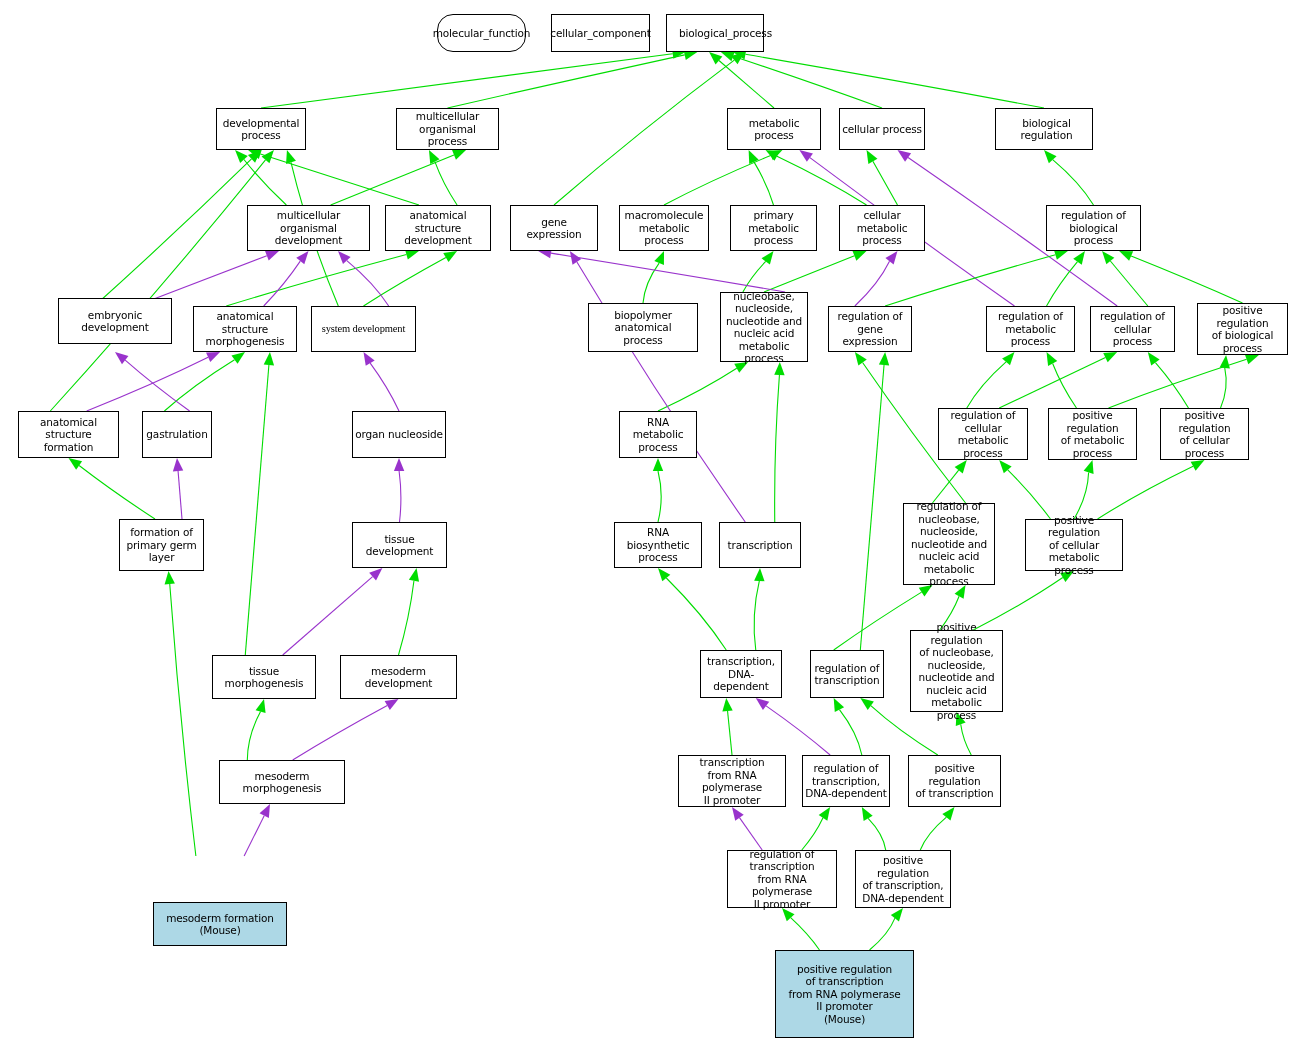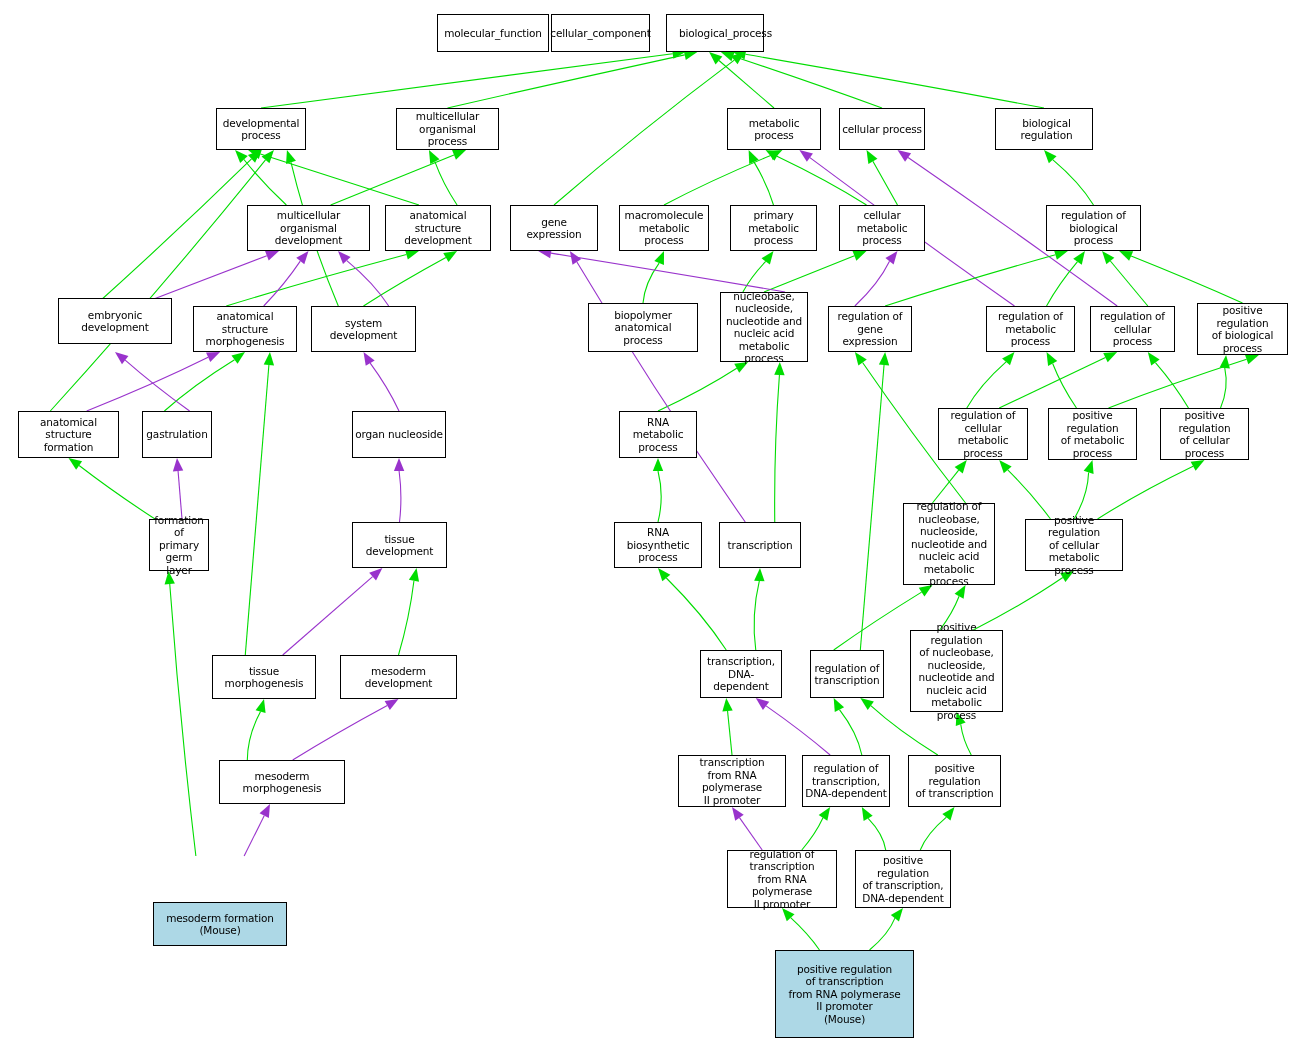--- a/index.html
+++ b/index.html
@@ -351,21 +351,21 @@
       <g>
         <path d="M 819.48 950 Q 808.2678173446893 933.8497419550947 790.6556346893786 917.6994839101895" stroke="#00DD00" stroke-width="1.1" fill="none"></path>
         <polygon points="782,908 794.5354282534545,914.2372300344381 786.7758411253028,921.161737785941" fill="#00DD00"></polygon>
       </g>
       <g>
         <path d="M 869.52 950 Q 888.6083432891205 934.0827234724295 894.8966865782411 918.1654469448589" stroke="#00DD00" stroke-width="1.1" fill="none"></path>
         <polygon points="903,908 898.9628653561847,921.4067723135624 890.8305078002975,914.9241215761554" fill="#00DD00"></polygon>
       </g>
     </svg>
   <div id="nodes-layer">
-      <div class="node" style="left: 437px; top: 14px; width: 112px; height: 38px;">molecular_function</div>
+      <div class="node" style="left: 437px; top: 14px; width: 89px; height: 38px; border-radius: 16px;">molecular_function</div>
       <div class="node" style="left: 551px; top: 14px; width: 99px; height: 38px;">cellular_component</div>
       <div class="node" style="left: 666px; top: 14px; width: 98px; height: 38px; padding-left: 23px;">biological_process</div>
       <div class="node" style="left: 216px; top: 108px; width: 90px; height: 42px;">developmental
 process</div>
       <div class="node" style="left: 396px; top: 108px; width: 103px; height: 42px;">multicellular
 organismal process</div>
       <div class="node" style="left: 727px; top: 108px; width: 94px; height: 42px;">metabolic process</div>
       <div class="node" style="left: 839px; top: 108px; width: 86px; height: 42px;">cellular process</div>
       <div class="node" style="left: 995px; top: 108px; width: 98px; height: 42px; padding-left: 7px;">biological regulation</div>
       <div class="node" style="left: 247px; top: 205px; width: 123px; height: 46px;">multicellular
@@ -377,21 +377,21 @@
 metabolic process</div>
       <div class="node" style="left: 730px; top: 205px; width: 87px; height: 46px;">primary metabolic
 process</div>
       <div class="node" style="left: 839px; top: 205px; width: 86px; height: 46px;">cellular metabolic
 process</div>
       <div class="node" style="left: 1046px; top: 205px; width: 95px; height: 46px;">regulation of
 biological process</div>
       <div class="node" style="left: 58px; top: 298px; width: 114px; height: 46px;">embryonic development</div>
       <div class="node" style="left: 193px; top: 306px; width: 104px; height: 46px;">anatomical structure
 morphogenesis</div>
-      <div class="node" style="left: 311px; top: 306px; width: 105px; height: 46px;">system development</div>
+      <div class="node" style="left: 311px; top: 306px; width: 105px; height: 46px; font-family: Liberation Serif, serif;">system development</div>
       <div class="node" style="left: 588px; top: 303px; width: 110px; height: 49px;">biopolymer anatomical
 process</div>
       <div class="node" style="left: 720px; top: 292px; width: 88px; height: 70px;">nucleobase,
 nucleoside,
 nucleotide and
 nucleic acid
 metabolic process</div>
       <div class="node" style="left: 828px; top: 306px; width: 84px; height: 46px;">regulation of
 gene expression</div>
       <div class="node" style="left: 986px; top: 306px; width: 89px; height: 46px;">regulation of
@@ -409,21 +409,21 @@
 process</div>
       <div class="node" style="left: 938px; top: 408px; width: 90px; height: 52px;">regulation of
 cellular metabolic
 process</div>
       <div class="node" style="left: 1048px; top: 408px; width: 89px; height: 52px;">positive regulation
 of metabolic
 process</div>
       <div class="node" style="left: 1160px; top: 408px; width: 89px; height: 52px;">positive regulation
 of cellular
 process</div>
-      <div class="node" style="left: 149px; top: 519px; width: 60px; height: 52px;">formation of
+      <div class="node" style="left: 119px; top: 519px; width: 85px; height: 52px;">formation of
 primary germ
 layer</div>
       <div class="node" style="left: 352px; top: 522px; width: 95px; height: 46px;">tissue development</div>
       <div class="node" style="left: 614px; top: 522px; width: 88px; height: 46px;">RNA biosynthetic
 process</div>
       <div class="node" style="left: 719px; top: 522px; width: 82px; height: 46px;">transcription</div>
       <div class="node" style="left: 903px; top: 503px; width: 92px; height: 82px;">regulation of
 nucleobase,
 nucleoside,
 nucleotide and

